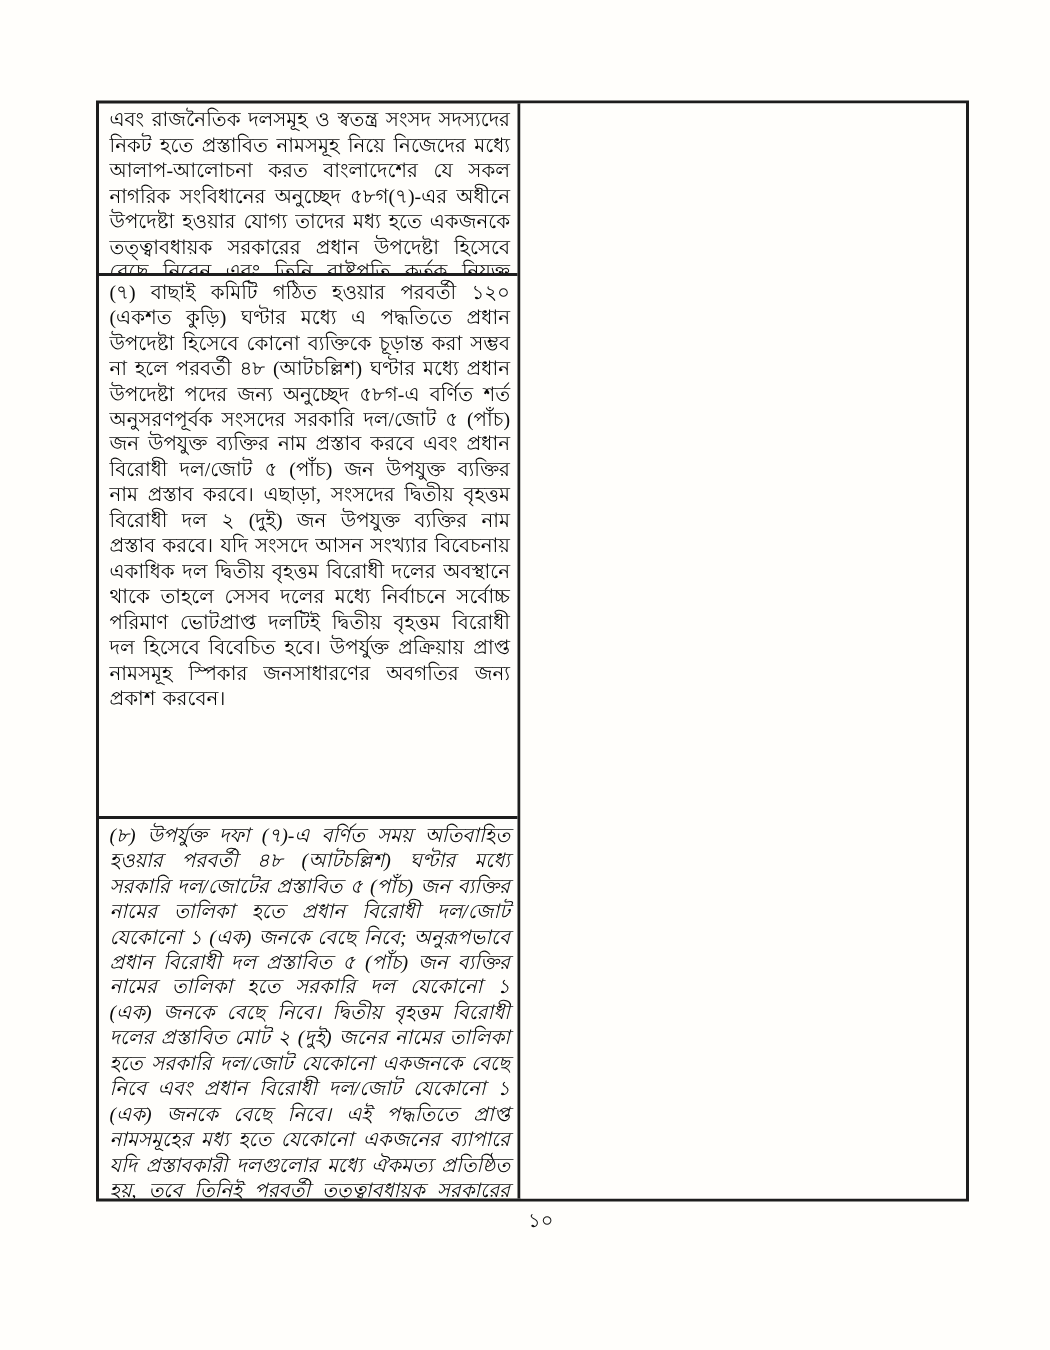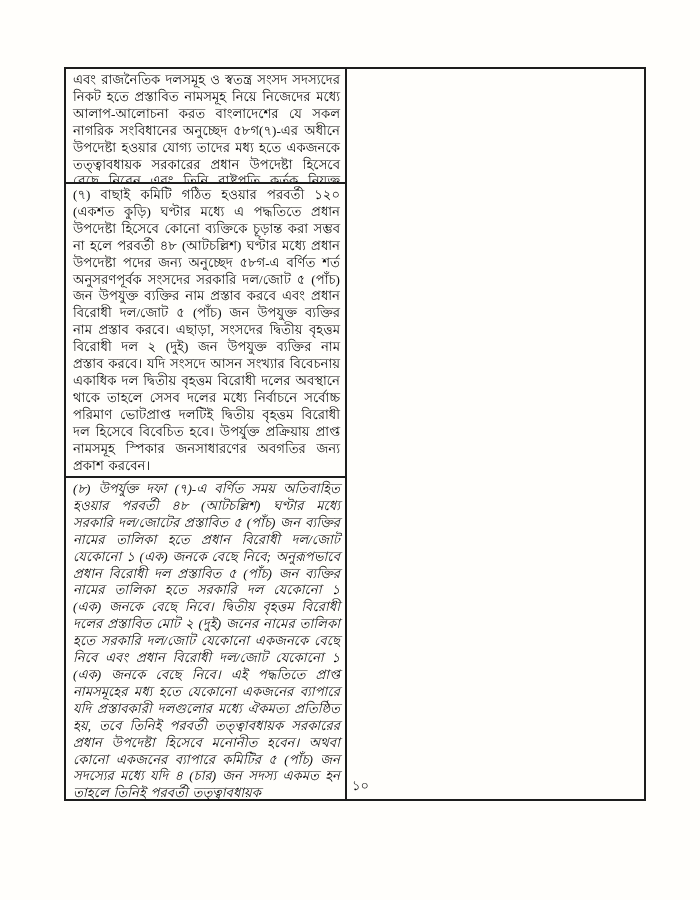--- a/index.html
+++ b/index.html
@@ -35,25 +35,25 @@
   .cell {
     color: #0a0a0a;
     font-size: 13.2px;
     line-height: 16.9px;
     text-align: justify;
     padding: 3px 5px 2px 7px;
     word-spacing: 1.5px;
     overflow: hidden;
   }
   .cell-1 { height: 115px; border-bottom: 2px solid #1d1d1d; }
-  .cell-2 { height: 294px; border-bottom: 2px solid #1d1d1d; }
+  .cell-2 { height: 362px; border-bottom: 2px solid #1d1d1d; }
   .cell-3 { flex: 1; font-style: italic; }
   .page-number {
     position: absolute;
-    left: 352px; top: 776px;
+    left: 352px; top: 804px;
     font-size: 13px;
     color: #111111;
   }
 </style>
 </head>
 <body>
 
 <div class="page">
   <div class="doc-table">
     <div class="col-left">

